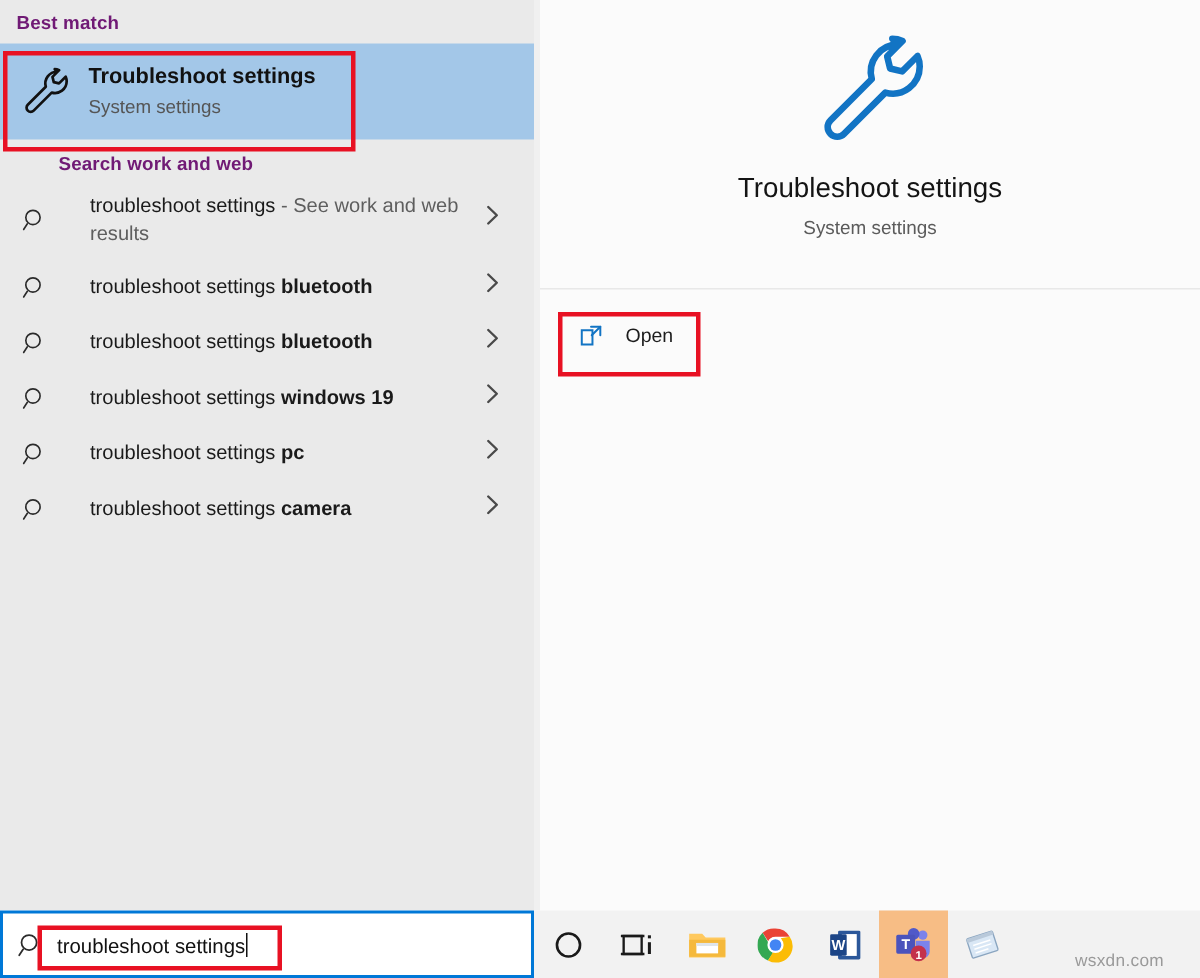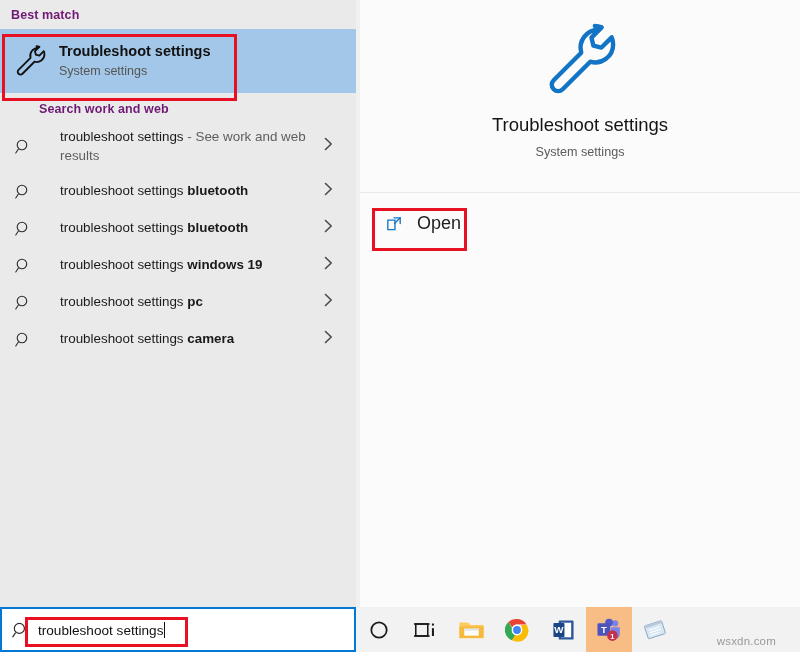--- a/index.html
+++ b/index.html
@@ -227,21 +227,21 @@
   }
   .open-icon {
     width: 24px;
     height: 24px;
     display: flex;
     align-items: center;
     justify-content: center;
   }
   .open-label {
     margin-left: 11px;
-    font-size: 18px;
+    font-size: 13px;
     color: #1d1d1d;
   }
 
   
   .taskbar {
     position: absolute;
     left: 0;
     top: 607px;
     width: 800px;
     height: 45px;

